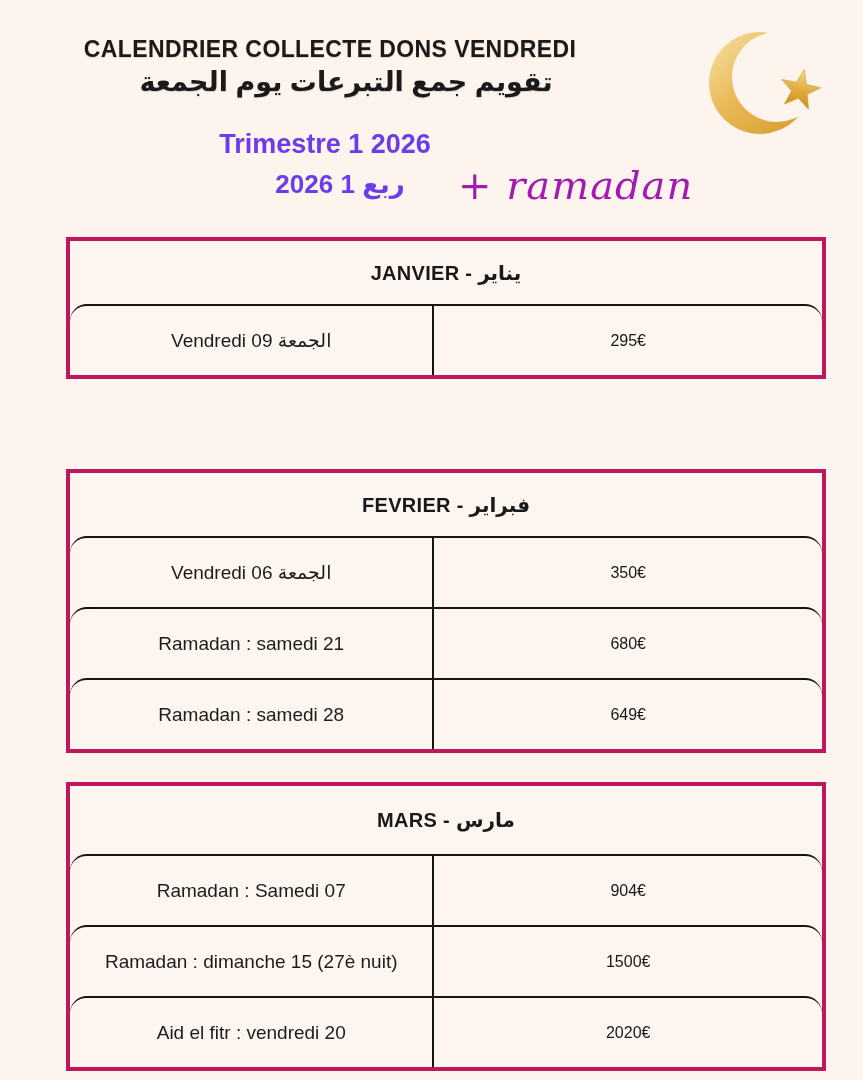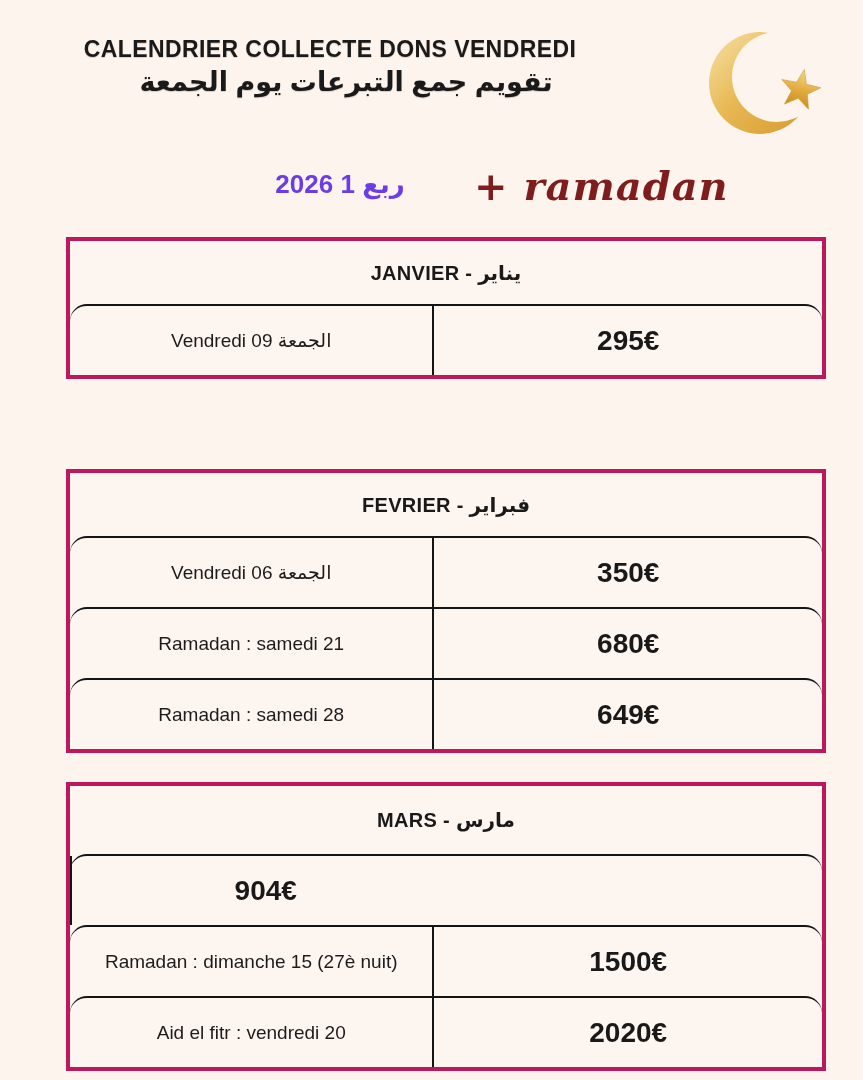--- a/index.html
+++ b/index.html
@@ -33,25 +33,25 @@
     font-size: 27px; font-weight: bold;
     color: #6c3ce9;
   }
   .period-ar {
     position: absolute; top: 169px; left: 140px; width: 400px;
     text-align: center; direction: rtl;
     font-size: 26px; font-weight: bold;
     color: #6c3ce9;
   }
   .ramadan-note {
-    position: absolute; top: 162px; left: 474px;
+    position: absolute; top: 162px; left: 458px;
     font-family: "DejaVu Serif", "Liberation Serif", serif;
-    font-style: italic; font-weight: bold;
+    font-style: italic; font-weight: normal;
     font-size: 40px; letter-spacing: 1px;
-    color: #7f1d1d;
+    color: #a21caf;
   }
   .crescent { position: absolute; top: 16px; left: 700px; width: 140px; height: 134px; }
 
   
   .month-table {
     position: absolute; left: 66px; width: 760px;
     border: 4px solid #be185d;
     background: #fdf5f0;
     text-align: right;
   }
@@ -71,30 +71,31 @@
   }
   .cell-label, .cell-amount {
     height: 69px;
     display: flex; align-items: center; justify-content: center;
     font-size: 19px;
   }
   .cell-label { width: 48.2%; color: #1c1c1c; }
   .cell-amount {
     width: 51.8%;
     border-left: 2px solid #141414;
-    font-size: 28px; font-weight: bold;
+    font-size: 16px; font-weight: normal;
   }
 </style>
 </head>
 <body>
 
 <div class="poster">
 
   <div class="title-fr">CALENDRIER COLLECTE DONS VENDREDI</div>
   <div class="title-ar">تقويم جمع التبرعات يوم الجمعة</div>
+  <div class="period-fr">Trimestre 1 2026</div>
   <div class="period-ar">ربع 1 2026</div>
   <div class="ramadan-note">+ ramadan</div>
 
   <svg class="crescent" viewBox="0 0 140 134">
     <defs>
       <linearGradient id="gold" x1="0" y1="0" x2="1" y2="1">
         <stop offset="0" stop-color="#f6e3a6"></stop>
         <stop offset="0.45" stop-color="#e8b956"></stop>
         <stop offset="1" stop-color="#d6992b"></stop>
       </linearGradient>
@@ -129,20 +130,21 @@
     </div>
     <div class="table-row">
       <div class="cell-label">Ramadan : samedi 28</div>
       <div class="cell-amount">649€</div>
     </div>
   </div>
 
   <div class="month-table t3">
     <div class="table-title">MARS - مارس</div>
     <div class="table-row">
+      <div class="cell-label">Ramadan : Samedi 07</div>
       <div class="cell-amount">904€</div>
     </div>
     <div class="table-row">
       <div class="cell-label">Ramadan : dimanche 15 (27è nuit)</div>
       <div class="cell-amount">1500€</div>
     </div>
     <div class="table-row">
       <div class="cell-label">Aid el fitr : vendredi 20</div>
       <div class="cell-amount">2020€</div>
     </div>

